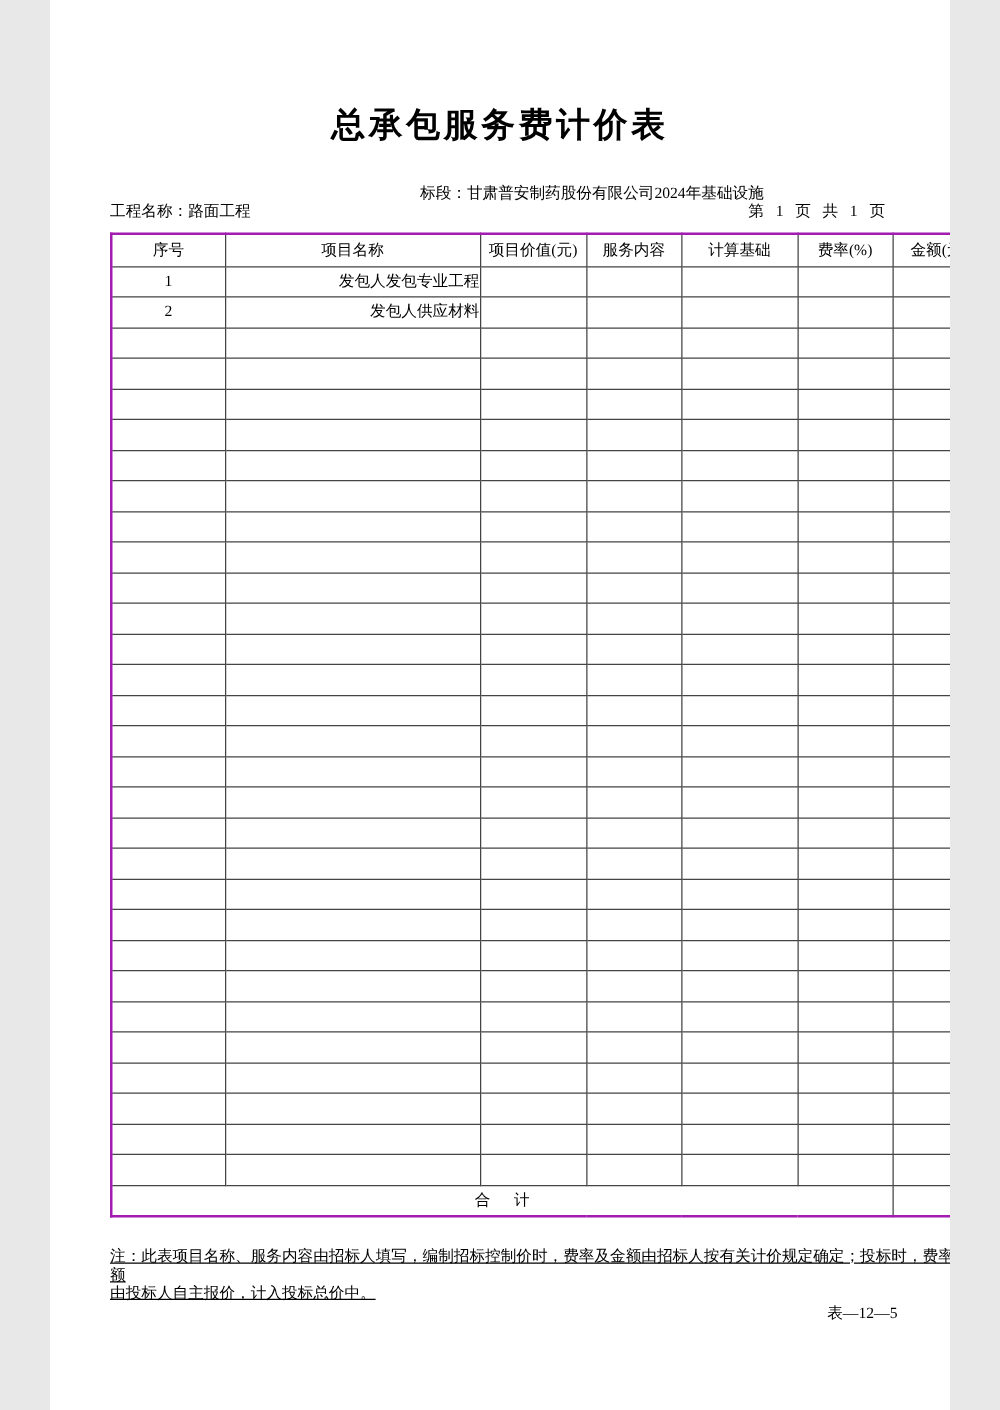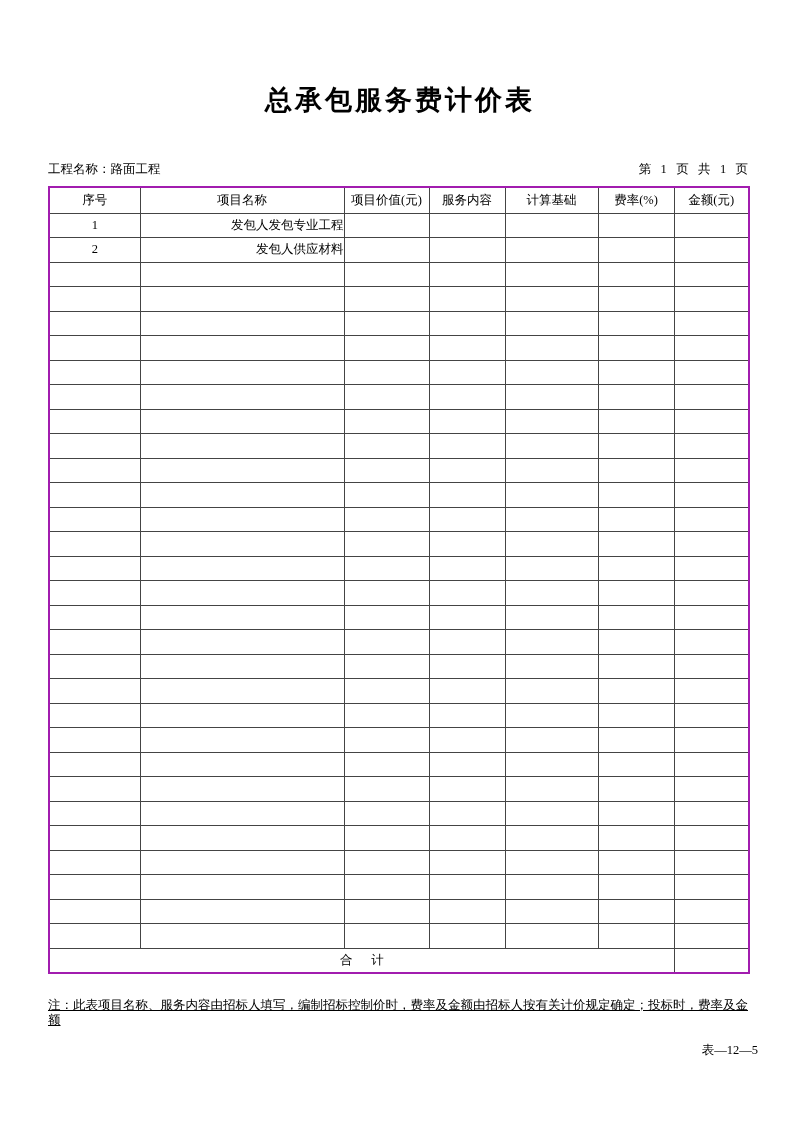--- a/index.html
+++ b/index.html
@@ -1,19 +1,19 @@
 <!DOCTYPE html>
 <html><head>
 <meta charset="utf-8">
 <style>
   * { margin: 0; padding: 0; box-sizing: border-box; }
   html, body { background: #e8e8e8; }
   .page {
     position: relative;
-    width: 800px;
+    width: 720px;
     height: 1128px;
     background: #ffffff;
     margin: 0 auto;
     font-family: "Liberation Serif", "DejaVu Serif", serif;
     color: #000;
     overflow: hidden;
   }
   .title {
     position: absolute;
     top: 82px;
@@ -89,20 +89,21 @@
 </head>
 <body>
 
 <div class="page">
 
   <div class="title">总承包服务费计价表</div>
 
   <div class="meta-project">工程名称：路面工程</div>
 
   <div class="meta-section">
+    <div>标段：甘肃普安制药股份有限公司2024年基础设施</div>
   </div>
 
   <div class="meta-pageinfo">第   1   页   共   1   页</div>
 
   <table class="fee-table">
     <colgroup id="colgroup">
         <col style="width: 91px;">
         <col style="width: 204px;">
         <col style="width: 85px;">
         <col style="width: 76px;">
@@ -394,17 +395,18 @@
         </tr>
         <tr class="total-row">
           <td colspan="6" class="total-cell">合      计</td>
           <td></td>
         </tr>
       </tbody>
   </table>
 
   <div class="note">
     <div>注：此表项目名称、服务内容由招标人填写，编制招标控制价时，费率及金额由招标人按有关计价规定确定；投标时，费率及金额</div>
+    <div>由投标人自主报价，计入投标总价中。</div>
   </div>
 
   <div class="form-number">表—12—5</div>
 
 </div>
 
 </body></html>

